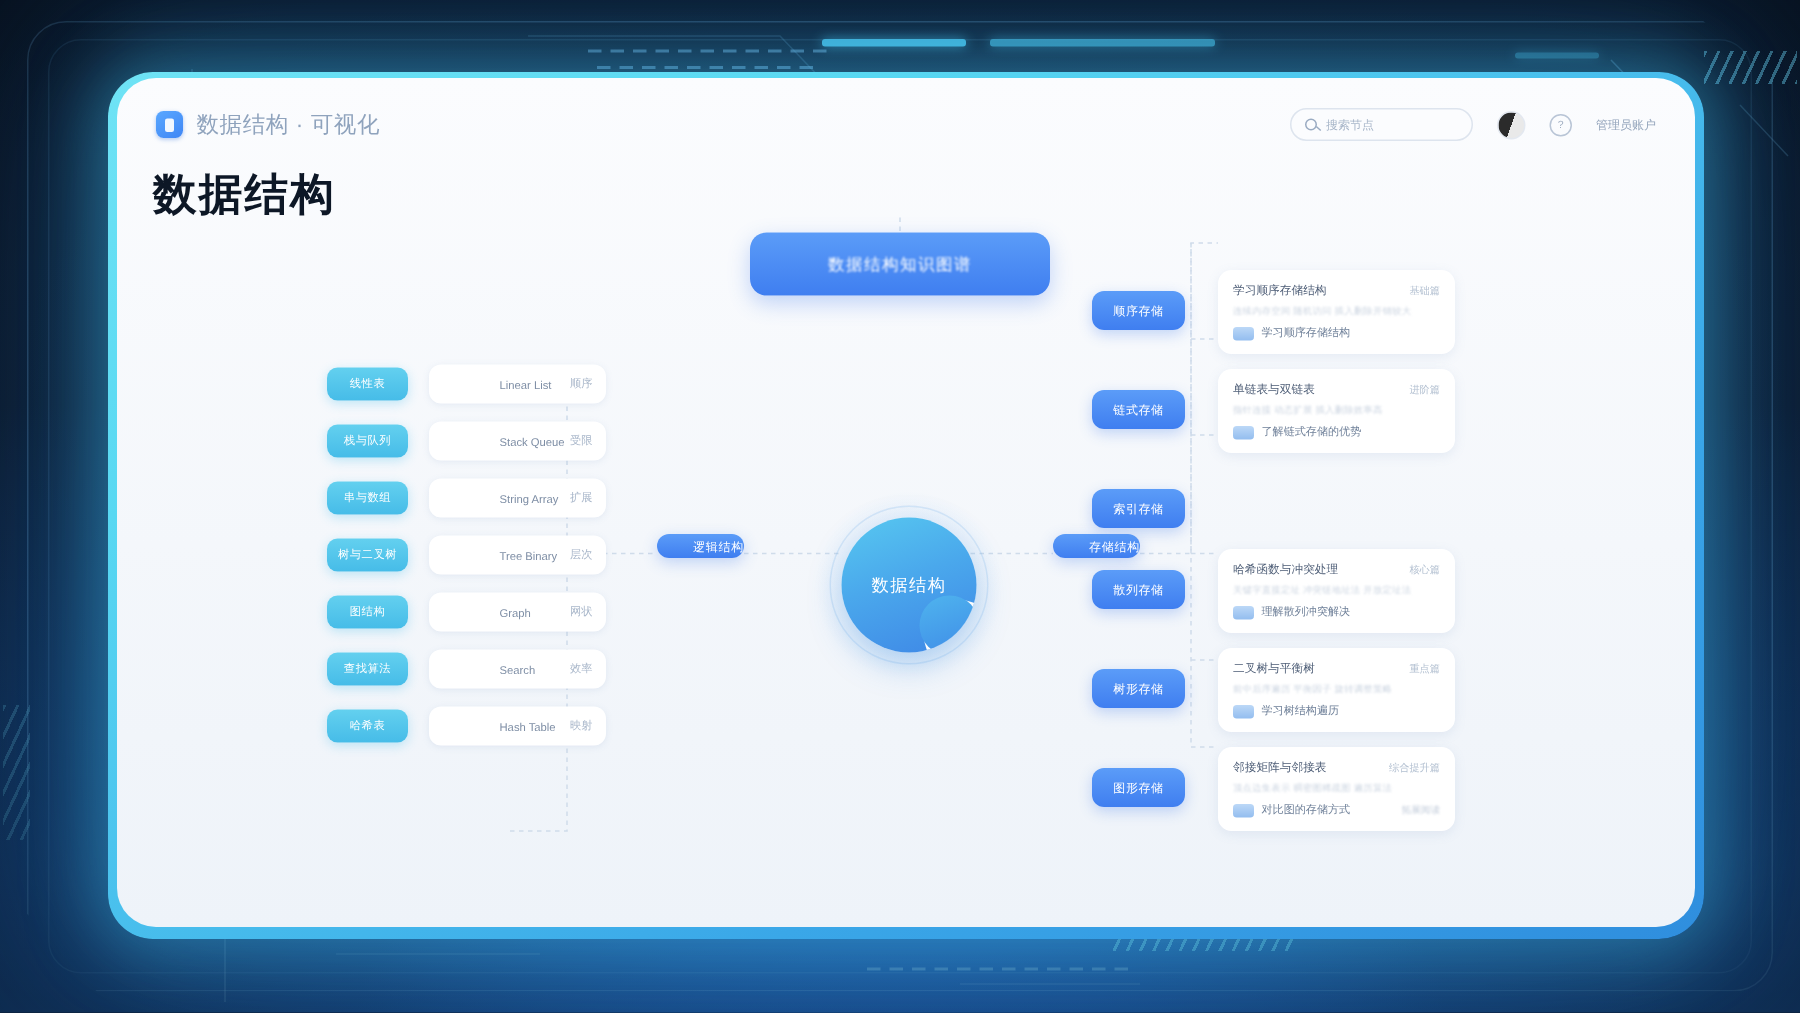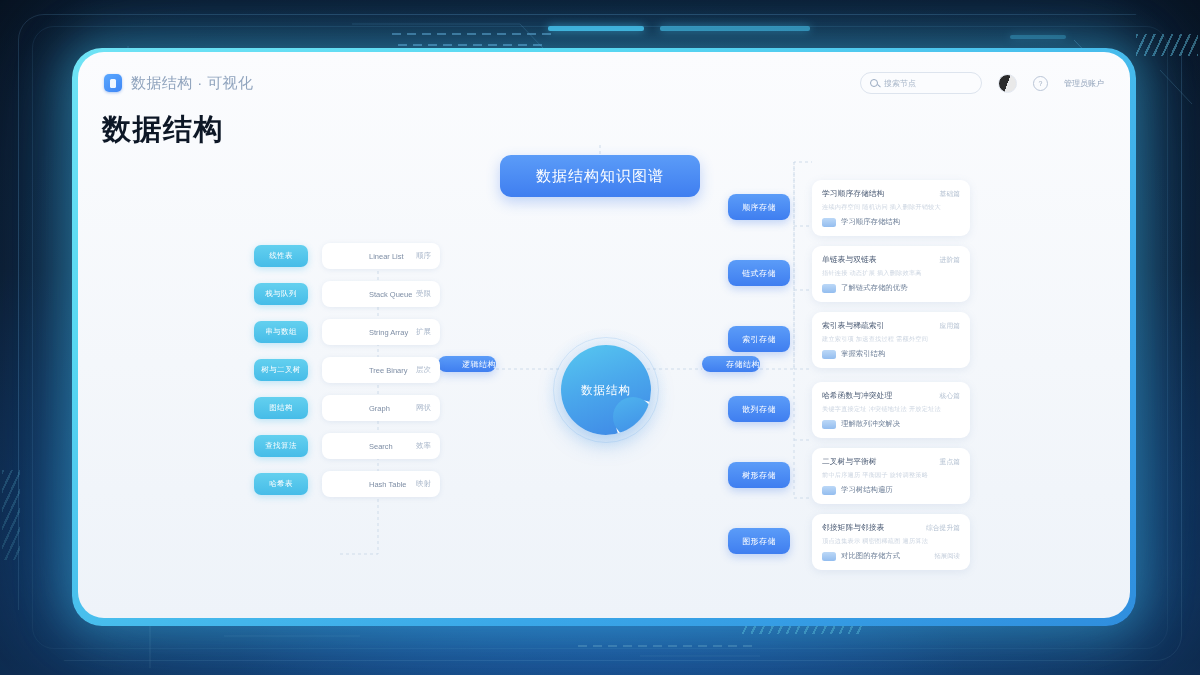--- a/index.html
+++ b/index.html
@@ -106,21 +106,21 @@
   
   .canvas{ position:absolute; inset:0; }
 
   .top-node{
     position:absolute; left:422px; top:103px; width:200px; height:42px;
     border-radius:11px;
     background:linear-gradient(180deg,#5b9cf8,#3f7ef0);
     box-shadow:0 5px 14px rgba(70,126,235,.32);
     display:flex;align-items:center;justify-content:center;
   }
-  .top-node span{ color:#fff;font-size:15px;letter-spacing:1px; filter:blur(.55px);}
+  .top-node span{ color:#fff;font-size:11px;letter-spacing:1px; filter:blur(.55px);}
 
   
   .hub-wrap{ position:absolute; left:466px; top:276px; width:124px; height:124px; }
   .hub-halo{
     position:absolute; inset:0; border-radius:50%;
     background:radial-gradient(circle,rgba(110,180,245,.14) 0%,rgba(110,180,245,.06) 55%,rgba(110,180,245,0) 72%);
   }
   .hub-ring{
     position:absolute; left:9px; top:9px; right:9px; bottom:9px;
     border-radius:50%; border:1px solid rgba(150,195,240,.30);
@@ -152,21 +152,21 @@
   .mid-left{ left:360px; top:304px; }
   .mid-right{ left:624px; top:304px; }
 
   
   .left-tree{ position:absolute; left:140px; top:190px; width:260px; }
   .lrow{ display:flex; align-items:center; height:28px; margin-bottom:10px; }
   .lpill{
     width:54px;height:22px;border-radius:7px;flex:none;
     background:linear-gradient(180deg,#63d0ef,#46bce8);
     box-shadow:0 2px 7px rgba(70,190,235,.32);
-    display:flex;align-items:center;justify-content:center;margin-left:36px;
+    display:flex;align-items:center;justify-content:center;
   }
   .lpill span{ color:#fff;font-size:7.5px;letter-spacing:.4px; filter:blur(.5px);}
   .lcard{
     margin-left:14px; width:118px;height:26px;border-radius:8px;
     background:#fff; box-shadow:0 1px 5px rgba(110,140,185,.13);
     display:flex;align-items:center;padding:0 9px;
   }
   .lcard .lt{ font-size:7.5px;color:#7e8ea5; filter:blur(.5px);padding-left:38px;}
   .lcard .lv{ margin-left:auto; font-size:7.5px;color:#a9b7ca; filter:blur(.5px);}
 
@@ -442,32 +442,20 @@
             <div class="rc-tag">了解链式存储的优势</div>
             <div class="rc-extra"></div>
           </div>
         </div>
       </div>
 
       <div class="rrow">
         <div class="rpill">
             <span>索引存储</span>
           </div>
-        <div class="rcard">
-          <div class="rc-top">
-            <div class="rc-title">索引表与稀疏索引</div>
-            <div class="rc-meta">应用篇</div>
-          </div>
-          <div class="rc-sub">建立索引项 加速查找过程 需额外空间</div>
-          <div class="rc-tagrow">
-            <div class="rc-chip"></div>
-            <div class="rc-tag">掌握索引结构</div>
-            <div class="rc-extra"></div>
-          </div>
-        </div>
       </div>
 
       <div class="rrow" style="margin-top:14px;">
         <div class="rpill">
             <span>散列存储</span>
           </div>
         <div class="rcard">
           <div class="rc-top">
             <div class="rc-title">哈希函数与冲突处理</div>
             <div class="rc-meta">核心篇</div>

